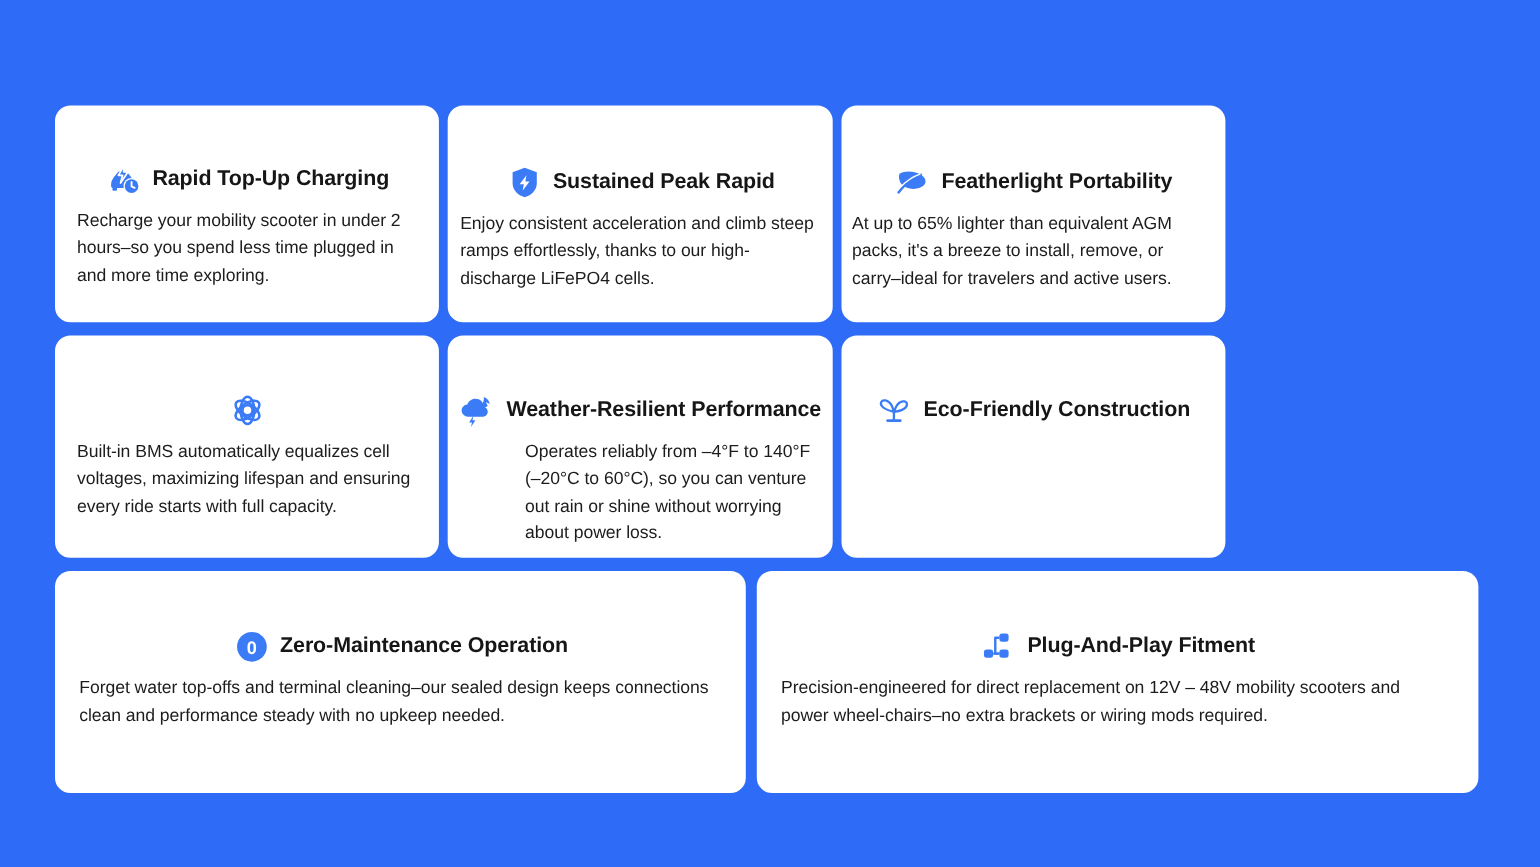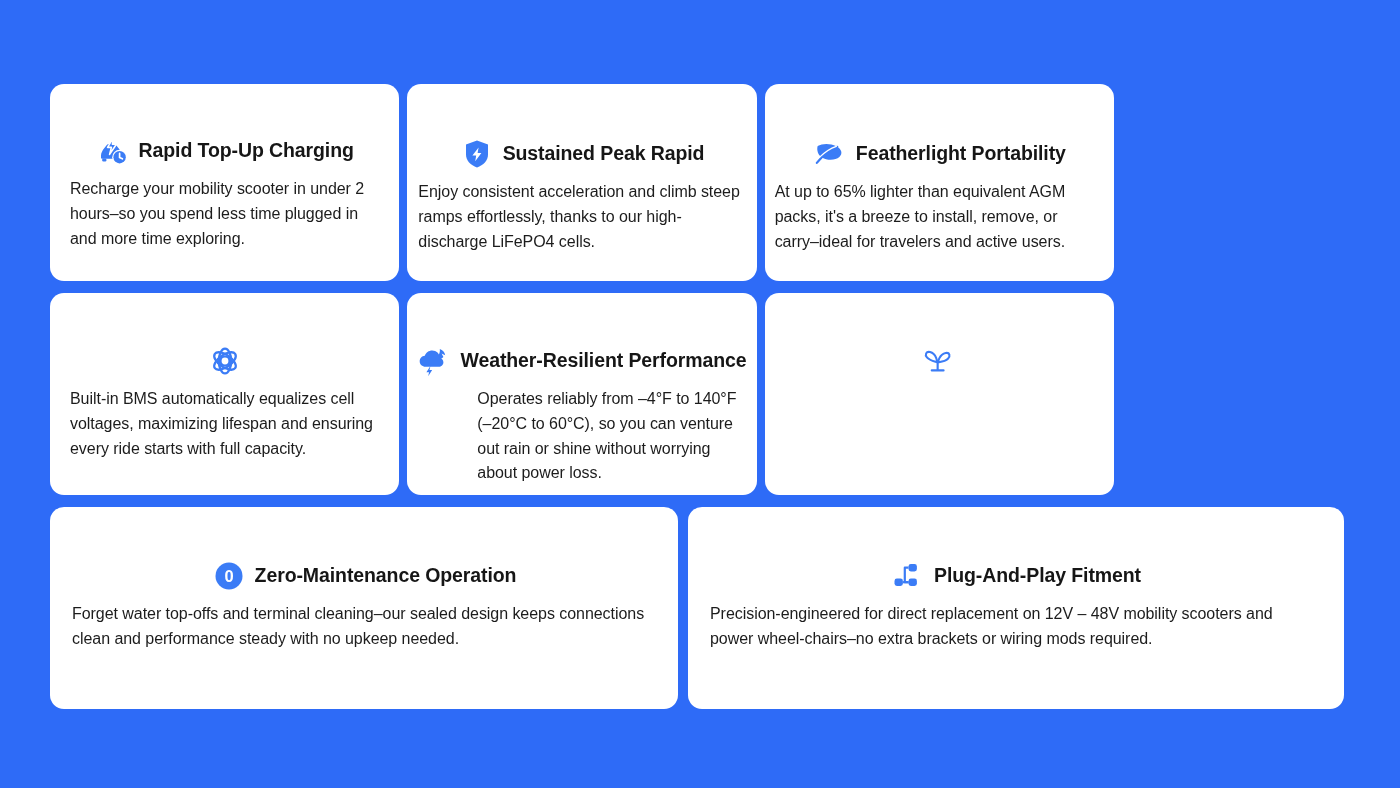--- a/index.html
+++ b/index.html
@@ -10,21 +10,21 @@
     width: 1400px;
     height: 788px;
     background: #2e6bf7;
     font-family: "Liberation Sans", sans-serif;
     overflow: hidden;
   }
 
   .feature-grid {
     position: absolute;
     left: 50px;
-    top: 84px;
+    top: 96px;
     width: 1064px;
   }
 
   .grid-row {
     display: flex;
     gap: 8px;
     margin-bottom: 12px;
   }
 
   .card {
@@ -184,20 +184,21 @@
     <div class="card card-3">
       <div class="card-head">
         <span class="card-icon">
           <svg width="38" height="34" viewBox="0 0 38 34">
             <path d="M17 18.5 C17 18.5 16.5 9 9 7 C4.5 6 3 10 5.5 13 C8.5 16.5 14 17.5 17 18.5 Z" fill="none" stroke="#3b7cf6" stroke-width="2.3" stroke-linejoin="round"></path>
             <path d="M18 18.5 C18 18.5 19 9.5 26.5 8 C31 7.2 32 11.5 29 14.5 C26 17.5 21 18 18 18.5 Z" fill="none" stroke="#3b7cf6" stroke-width="2.3" stroke-linejoin="round"></path>
             <path d="M17.5 18 L17.5 27" stroke="#3b7cf6" stroke-width="2.4" stroke-linecap="round"></path>
             <path d="M11 27.5 L24 27.5" stroke="#3b7cf6" stroke-width="2.6" stroke-linecap="round"></path>
           </svg>
         </span>
+        <span class="card-title">Eco-Friendly Construction</span>
       </div>
     </div>
 
   </div>
 
   <div class="grid-row row-3">
 
     <div class="card card-a">
       <div class="card-head">
         <span class="card-icon">

